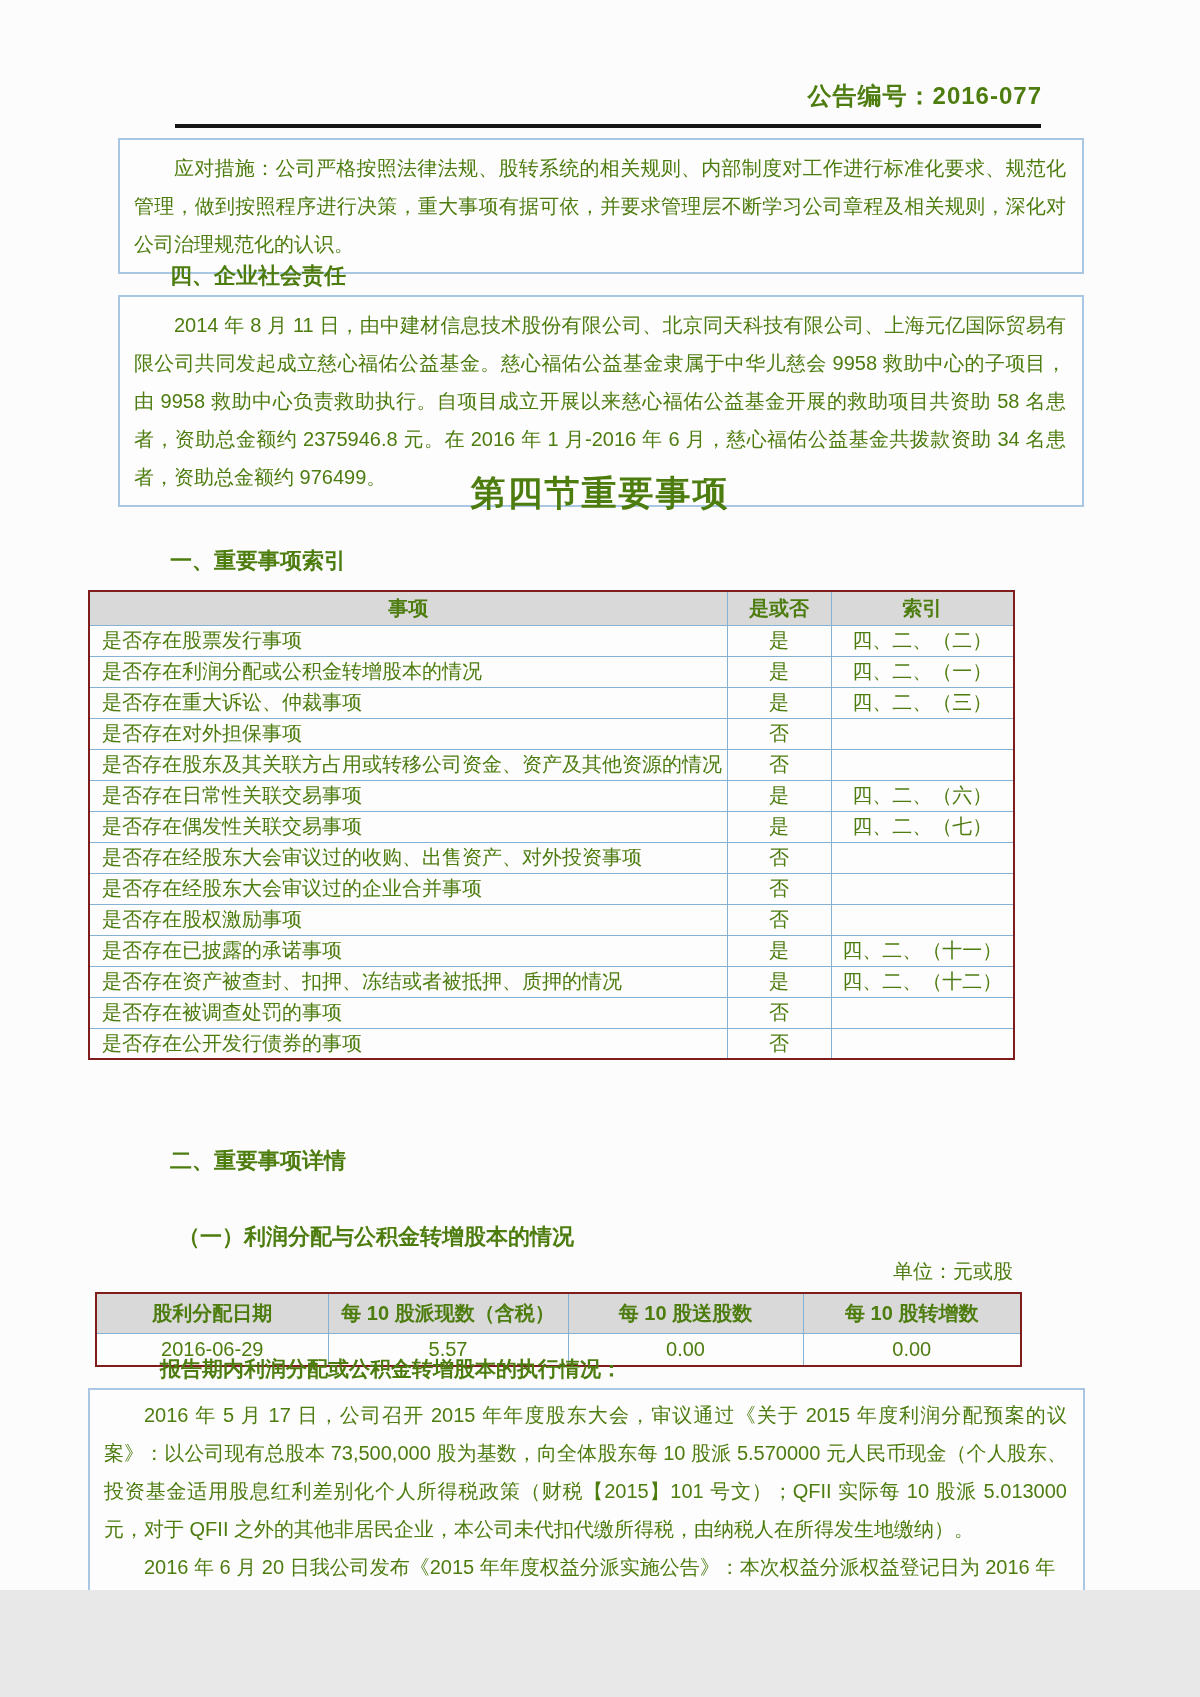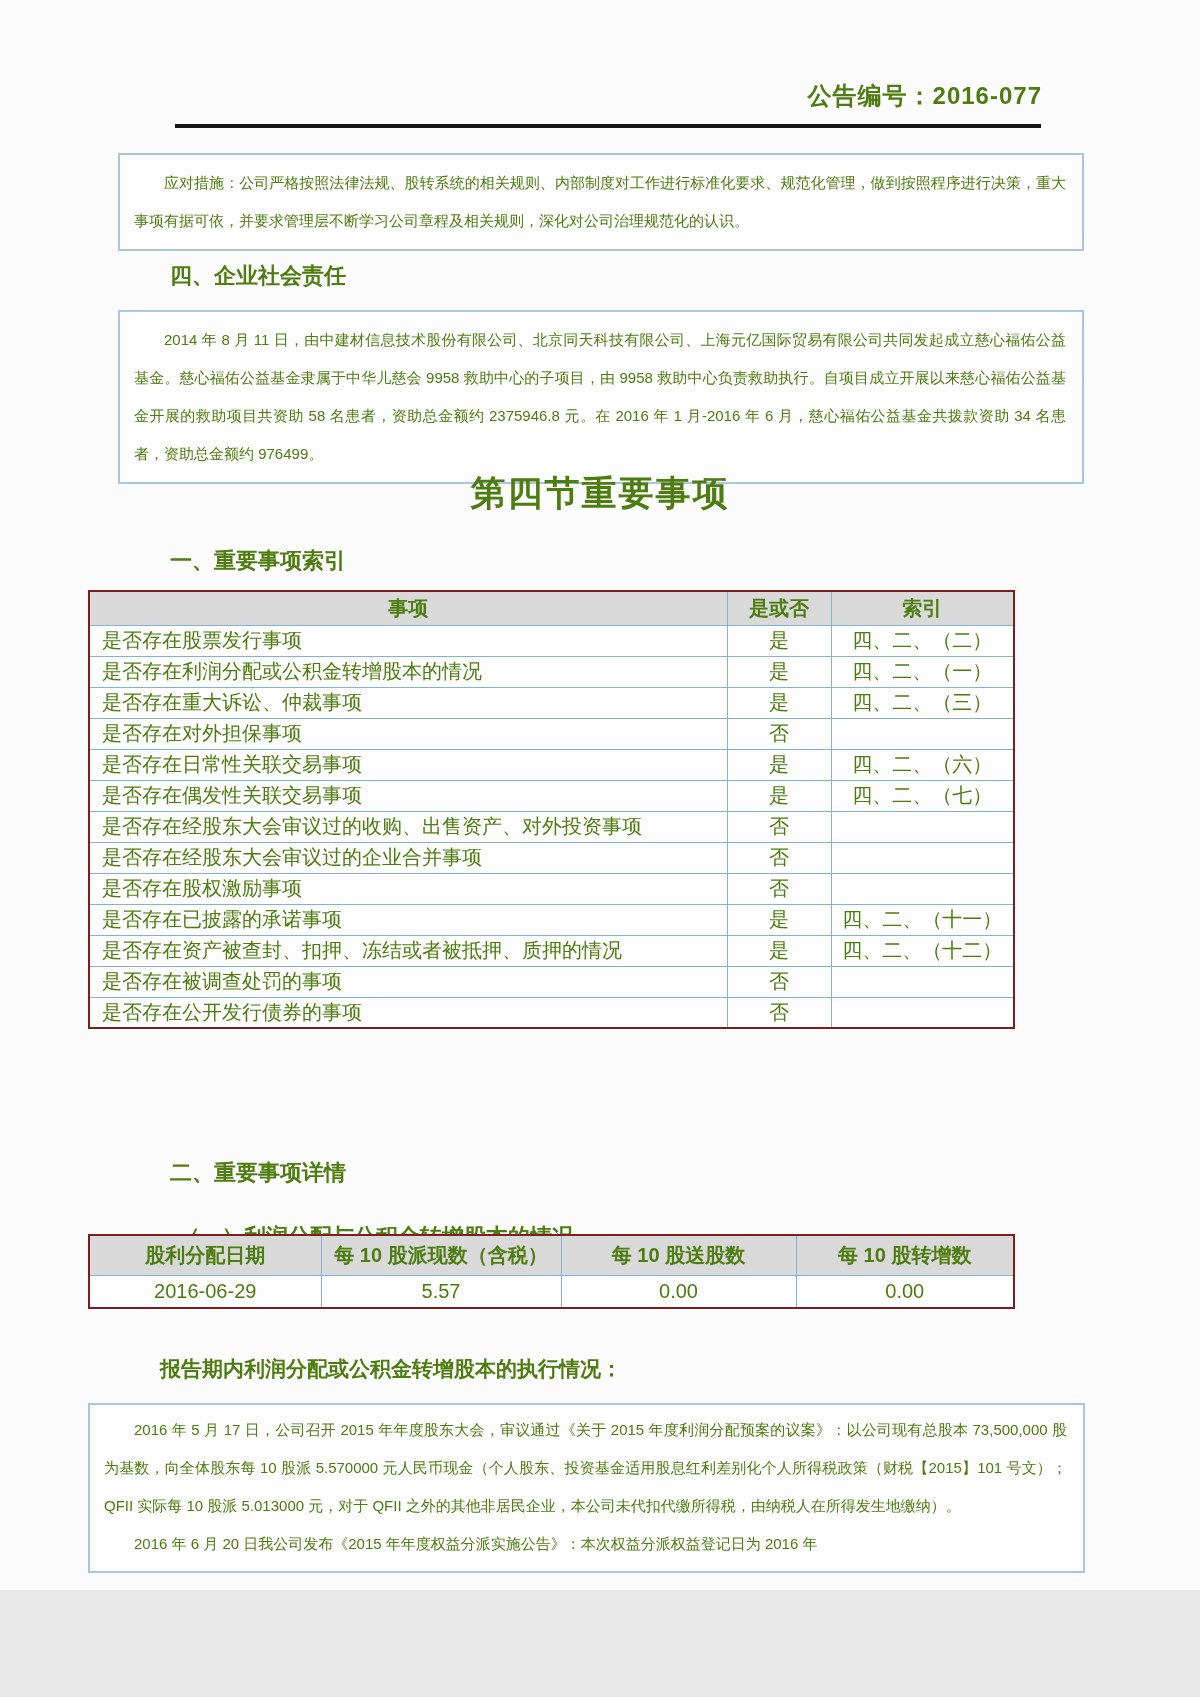--- a/index.html
+++ b/index.html
@@ -19,44 +19,43 @@
     font-size:24px; font-weight:bold; letter-spacing:1px;
   }
   .header-rule {
     position:absolute; top:124px; left:175px;
     width:866px; height:4px; background:#161616;
   }
   
   .tbox {
     border:2px solid #a9c6e2;
     background:#fdfdfd;
-    font-size:15px; line-height:38px;
+    font-size:20px; line-height:38px;
     padding:9px 16px 9px 14px;
     text-align:justify;
-    margin-top:15px;
   }
   .tbox p { text-indent:2em; }
   .box1 { position:absolute; top:138px; left:118px; width:966px; }
   .box2 { position:absolute; top:295px; left:118px; width:966px; }
   .box3 { position:absolute; top:1388px; left:88px; width:997px; padding-top:6px; padding-bottom:8px; }
   
   .h-sec { position:absolute; font-size:22px; font-weight:bold; }
   .sec4 { top:250px; left:170px;margin-top:11px; }
   .sec1 { top:546px; left:170px; }
-  .sec2 { top:1146px; left:170px;margin-top:12px; }
+  .sec2 { top:1146px; left:170px; }
   .sub1 { top:1222px; left:178px; }
   .chapter-title {
     position:absolute; top:470px; left:0; width:100%;
     text-align:center; font-size:35px; font-weight:bold; letter-spacing:2px;
   }
   
   table { border-collapse:collapse; table-layout:fixed; background:#fdfdfd; }
   .dtable { position:absolute; left:88px; width:925px; border:2px solid #7f1d1d; }
   .t-index { top:590px; }
-  .t-div { top:1234px; }
+  .t-div { top:1292px;margin-left:7px; }
   .dtable th, .dtable td {
     border:1px solid #85b1d4;
     font-size:20px; line-height:23px;
     padding:3px 6px;
     overflow:hidden; white-space:nowrap;
   }
   .dtable th { background:#d9d9d9; font-weight:bold; text-align:center; height:34px; }
   .dtable td { height:31px; text-align:center; }
   .dtable td.c-item { text-align:left; padding-left:12px; }
   .t-div th { height:40px; }
@@ -120,20 +119,25 @@
           <td class="c-item">是否存在重大诉讼、仲裁事项</td>
           <td>是</td>
           <td>四、二、（三）</td>
         </tr>
       <tr>
           <td class="c-item">是否存在对外担保事项</td>
           <td>否</td>
           <td></td>
         </tr>
       <tr>
+          <td class="c-item">是否存在股东及其关联方占用或转移公司资金、资产及其他资源的情况</td>
+          <td>否</td>
+          <td></td>
+        </tr>
+      <tr>
           <td class="c-item">是否存在日常性关联交易事项</td>
           <td>是</td>
           <td>四、二、（六）</td>
         </tr>
       <tr>
           <td class="c-item">是否存在偶发性关联交易事项</td>
           <td>是</td>
           <td>四、二、（七）</td>
         </tr>
       <tr>

